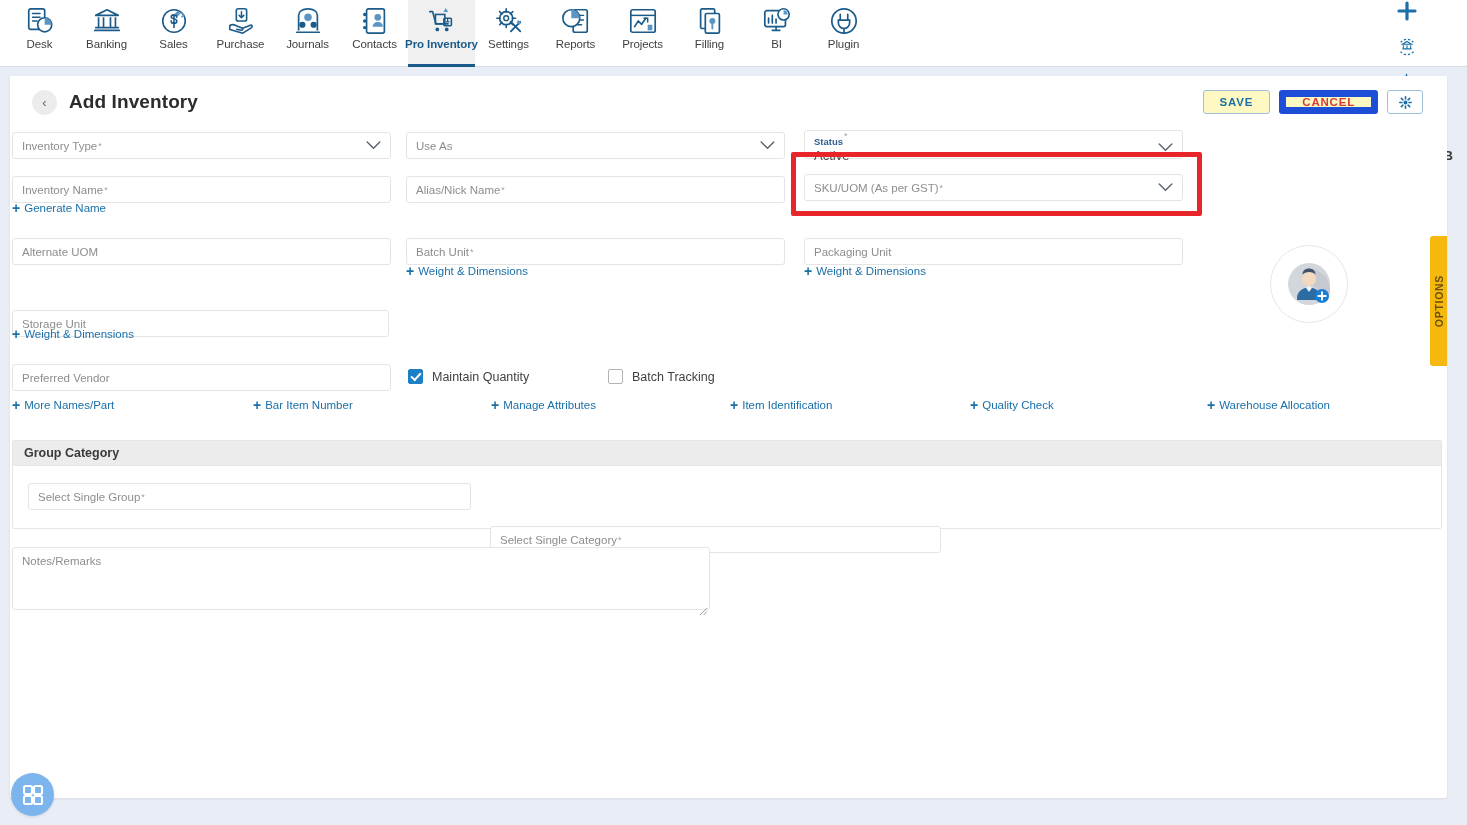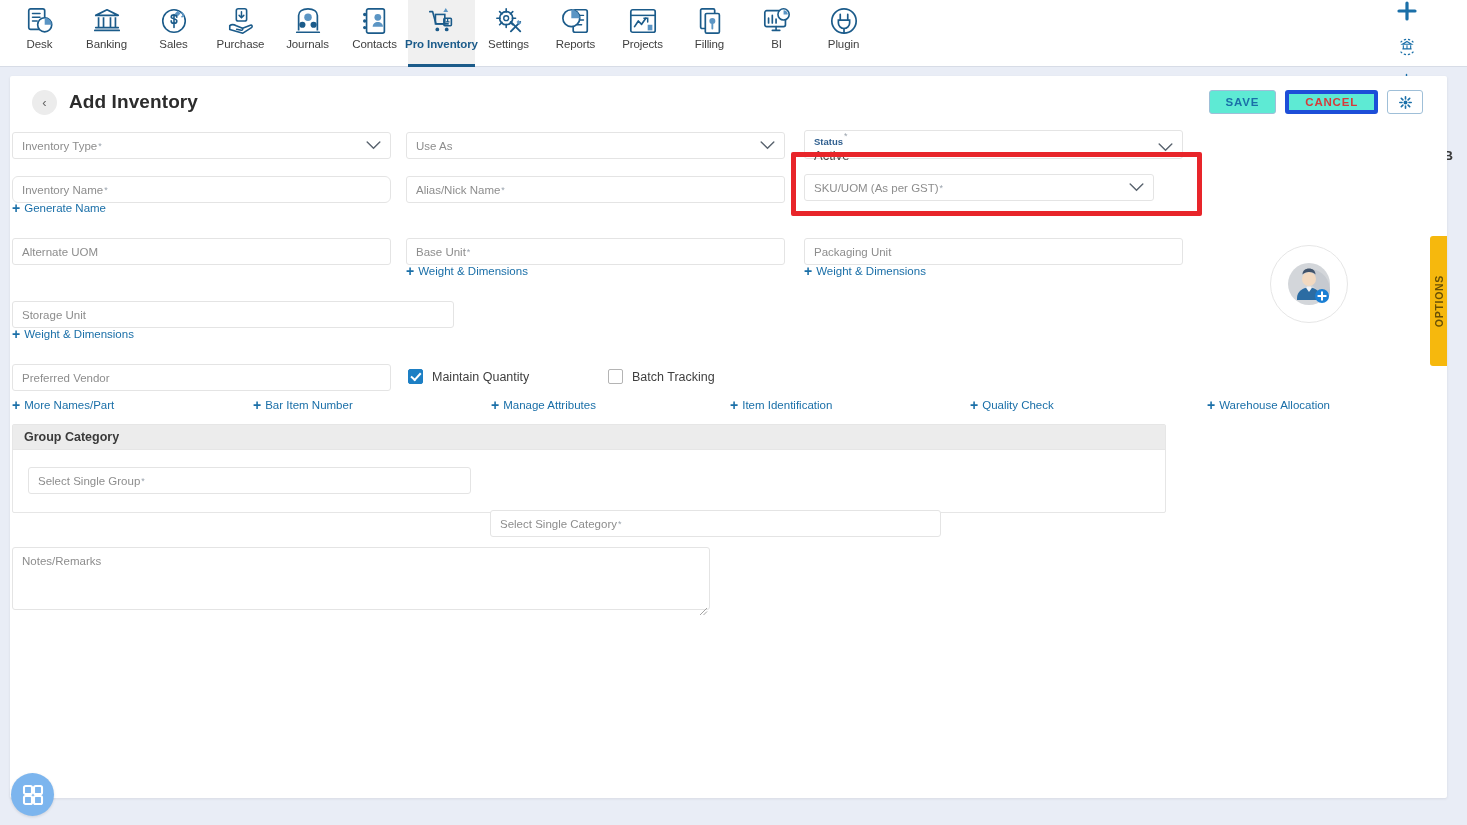--- a/index.html
+++ b/index.html
@@ -81,27 +81,27 @@
     display: flex; align-items: center; justify-content: center;
     font-size: 13px; cursor: pointer; margin-right: 12px;
     border: none;
   }
   .page-title {
     font-size: 19px; font-weight: 700; color: #2c2c2c;
     letter-spacing: 0.1px;
   }
   .header-actions { margin-left: auto; display: flex; align-items: center; gap: 9px; }
   .btn {
-    height: 24px; border-radius: 3px; background: #5eead4;
+    height: 24px; border-radius: 3px; background: #fef9c3;
     font-size: 11.5px; font-weight: 700; letter-spacing: 0.8px;
     cursor: pointer; padding: 0 16px;
     display: flex; align-items: center; justify-content: center;
   }
   .btn-save { border: 1px solid #9fbfd8; color: #1a6fa8; }
-  .btn-cancel { border: 4px solid #1d4ed8; color: #d63a3a; }
+  .btn-cancel { border: 7px solid #1d4ed8; color: #d63a3a; }
   .btn-gear {
     width: 36px; height: 24px; border: 1px solid #9fbfd8;
     border-radius: 3px; background: #fff; cursor: pointer;
     display: flex; align-items: center; justify-content: center;
   }
 
   
   .tabs {
     display: flex; align-items: stretch;
     height: 33px; margin: 0 12px;
@@ -444,66 +444,66 @@
           <div class="stacked-value">Active</div>
         </div>
         <span class="chev">
           <svg width="15" height="9" viewBox="0 0 16 10">
               <path d="M1 1l7 7 7-7" stroke="#5b6570" stroke-width="1.6" fill="none" stroke-linecap="round"></path>
             </svg>
         </span>
       </div>
     </div>
 
-    <div class="field" style="left:2px; top:48px; width:379px;border-radius:6px;">
+    <div class="field" style="left:2px; top:48px; width:379px;">
       <span class="ph">Inventory Name</span>
         <span class="req">*</span>
     </div>
     <div class="field" style="left:396px; top:48px; width:379px;">
       <span class="ph">Alias/Nick Name</span>
         <span class="req">*</span>
     </div>
-    <div class="field" style="left:794px; top:46px; width:350px;">
+    <div class="field" style="left:794px; top:46px; width:379px;">
       <span class="ph">SKU/UOM (As per GST)</span>
         <span class="req">*</span>
       <span class="chev">
         <svg width="15" height="9" viewBox="0 0 16 10">
             <path d="M1 1l7 7 7-7" stroke="#5b6570" stroke-width="1.6" fill="none" stroke-linecap="round"></path>
           </svg>
       </span>
     </div>
 
     <div class="highlight-box" style="left:781px; top:24px; width:411px; height:64px;"></div>
 
     <div class="plus-link" style="left:2px; top:73px;">
       <span class="pl">+</span>
         <span>Generate Name</span>
     </div>
 
     <div class="field" style="left:2px; top:110px; width:379px;">
       <span class="ph">Alternate UOM</span>
     </div>
     <div class="field" style="left:396px; top:110px; width:379px;">
-      <span class="ph">Base Unit</span>
+      <span class="ph">Batch Unit</span>
         <span class="req">*</span>
     </div>
     <div class="field" style="left:794px; top:110px; width:379px;">
       <span class="ph">Packaging Unit</span>
     </div>
 
     <div class="plus-link" style="left:396px; top:136px;">
       <span class="pl">+</span>
         <span>Weight &amp; Dimensions</span>
     </div>
     <div class="plus-link" style="left:794px; top:136px;">
       <span class="pl">+</span>
         <span>Weight &amp; Dimensions</span>
     </div>
 
-    <div class="field" style="left:2px; top:173px; width:442px;">
+    <div class="field" style="left:2px; top:182px; width:377px;">
       <span class="ph">Storage Unit</span>
     </div>
     <div class="plus-link" style="left:2px; top:199px;">
       <span class="pl">+</span>
         <span>Weight &amp; Dimensions</span>
     </div>
 
     <div class="field" style="left:2px; top:236px; width:379px;">
       <span class="ph">Preferred Vendor</span>
     </div>
@@ -536,21 +536,21 @@
         <div class="plus-link" style="left: 960px; top: 270px;">
           <span class="pl">+</span>
           <span>Quality Check</span>
         </div>
         <div class="plus-link" style="left: 1197px; top: 270px;">
           <span class="pl">+</span>
           <span>Warehouse Allocation</span>
         </div>
       </div>
 
-    <div class="group-panel" style="left:2px; top:296px; width:1154px; height:89px;">
+    <div class="group-panel" style="left:2px; top:312px; width:1430px; height:89px;">
       <div class="group-panel-head">Group Category</div>
       <div class="field" style="left:15px; top:42px; width:443px;">
         <span class="ph">Select Single Group</span>
           <span class="req">*</span>
       </div>
       <div class="field" style="left:477px; top:42px; width:451px;margin-top:43px;">
         <span class="ph">Select Single Category</span>
           <span class="req">*</span>
       </div>
     </div>

